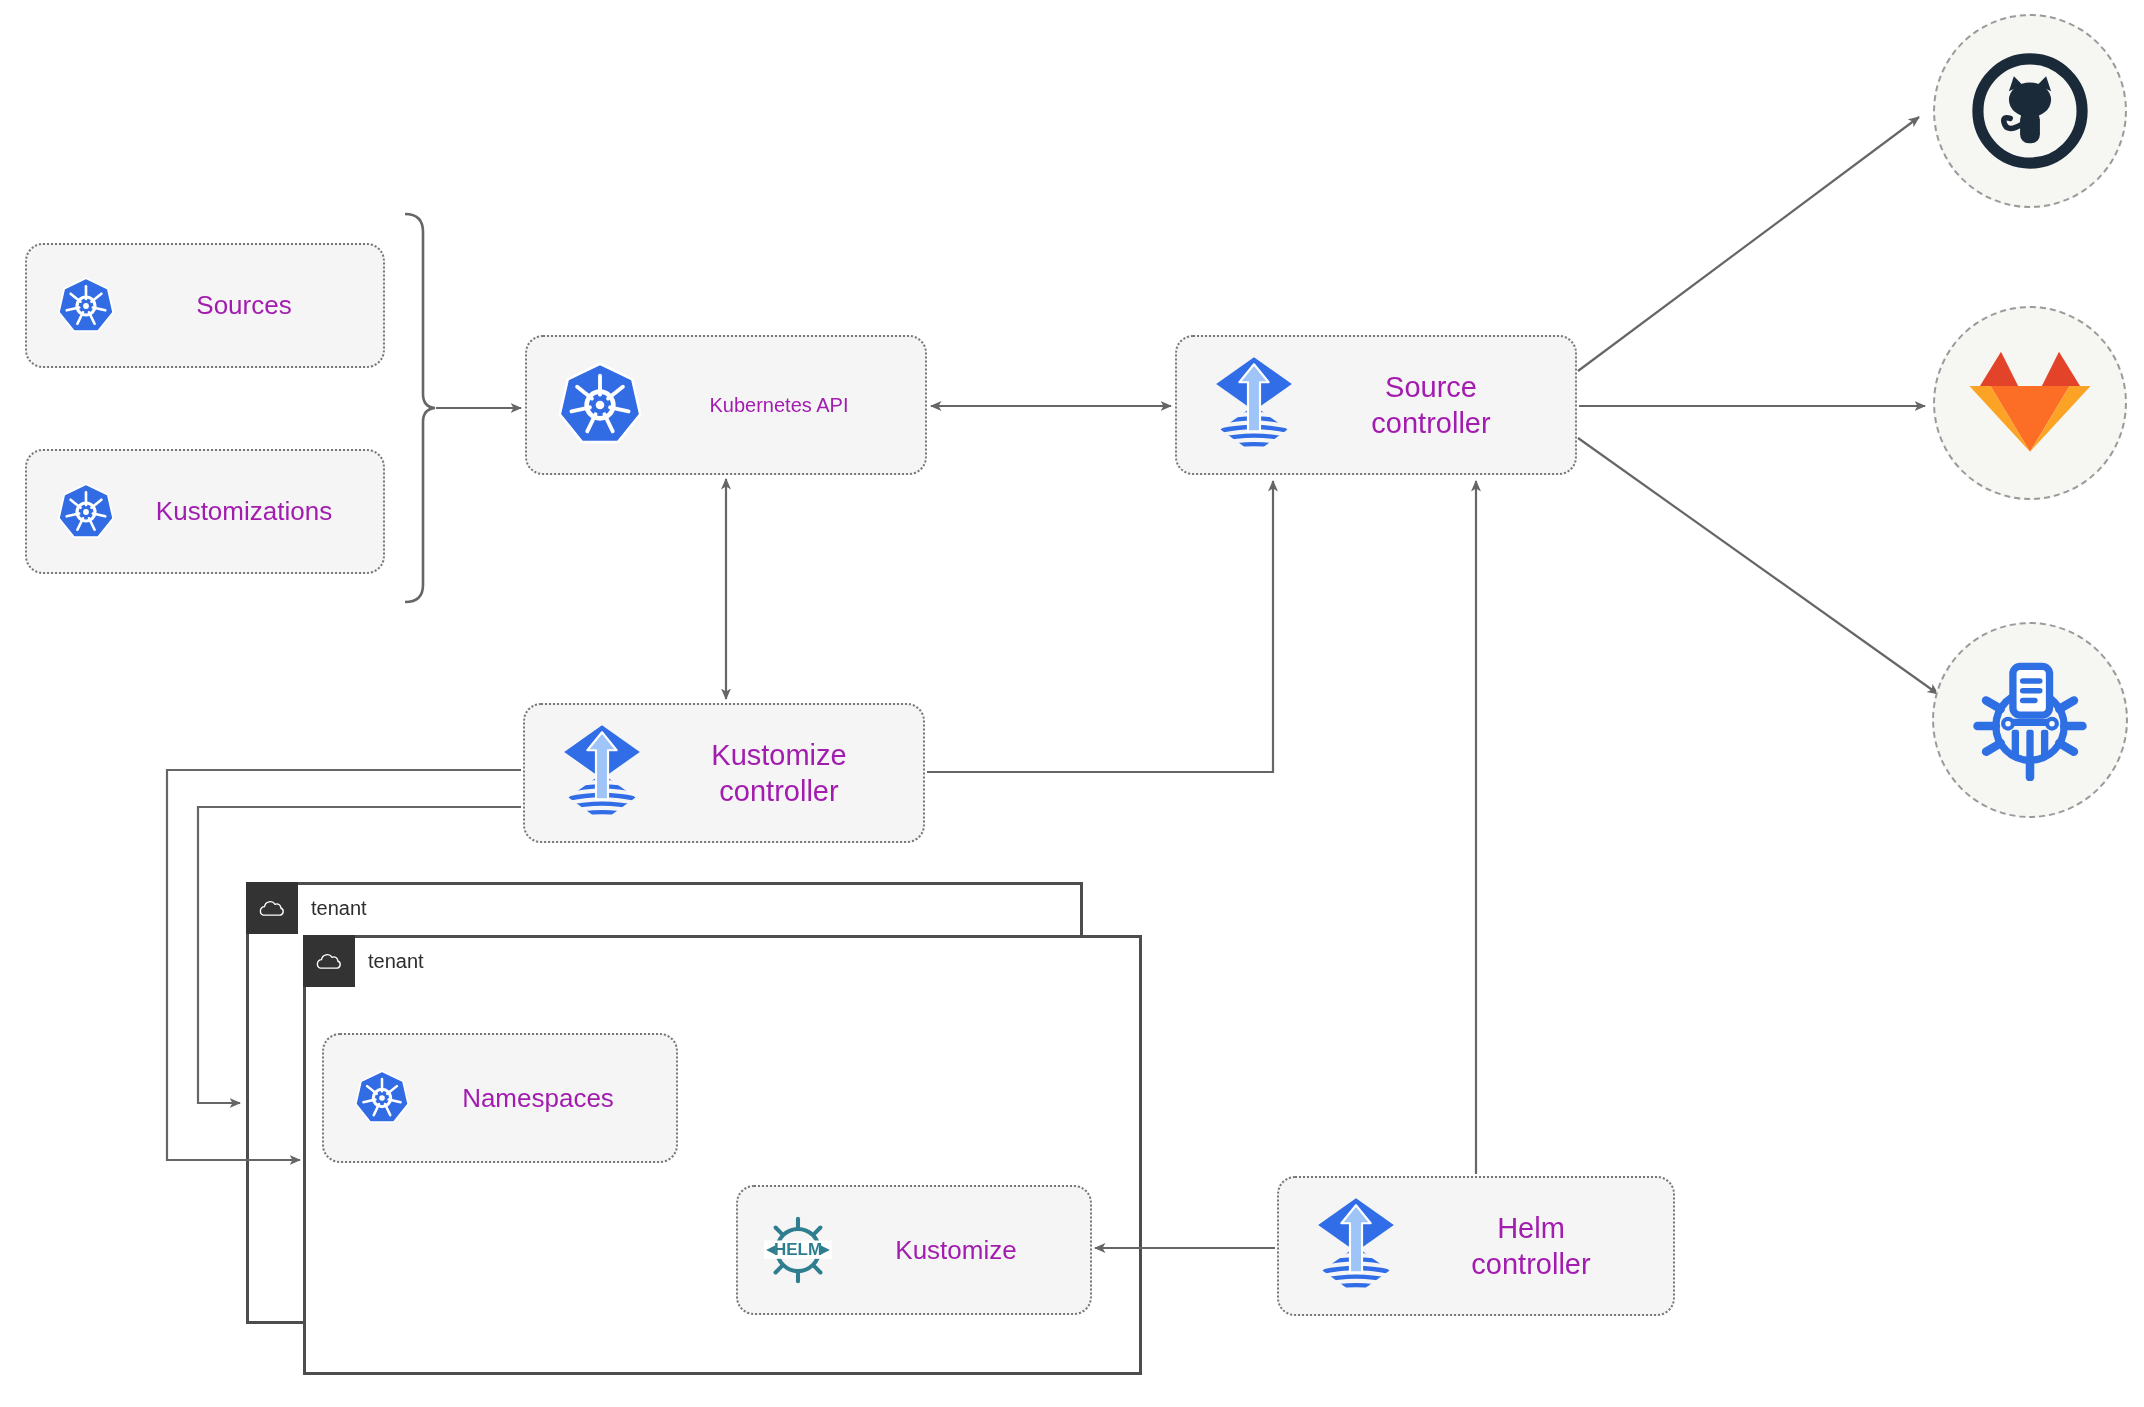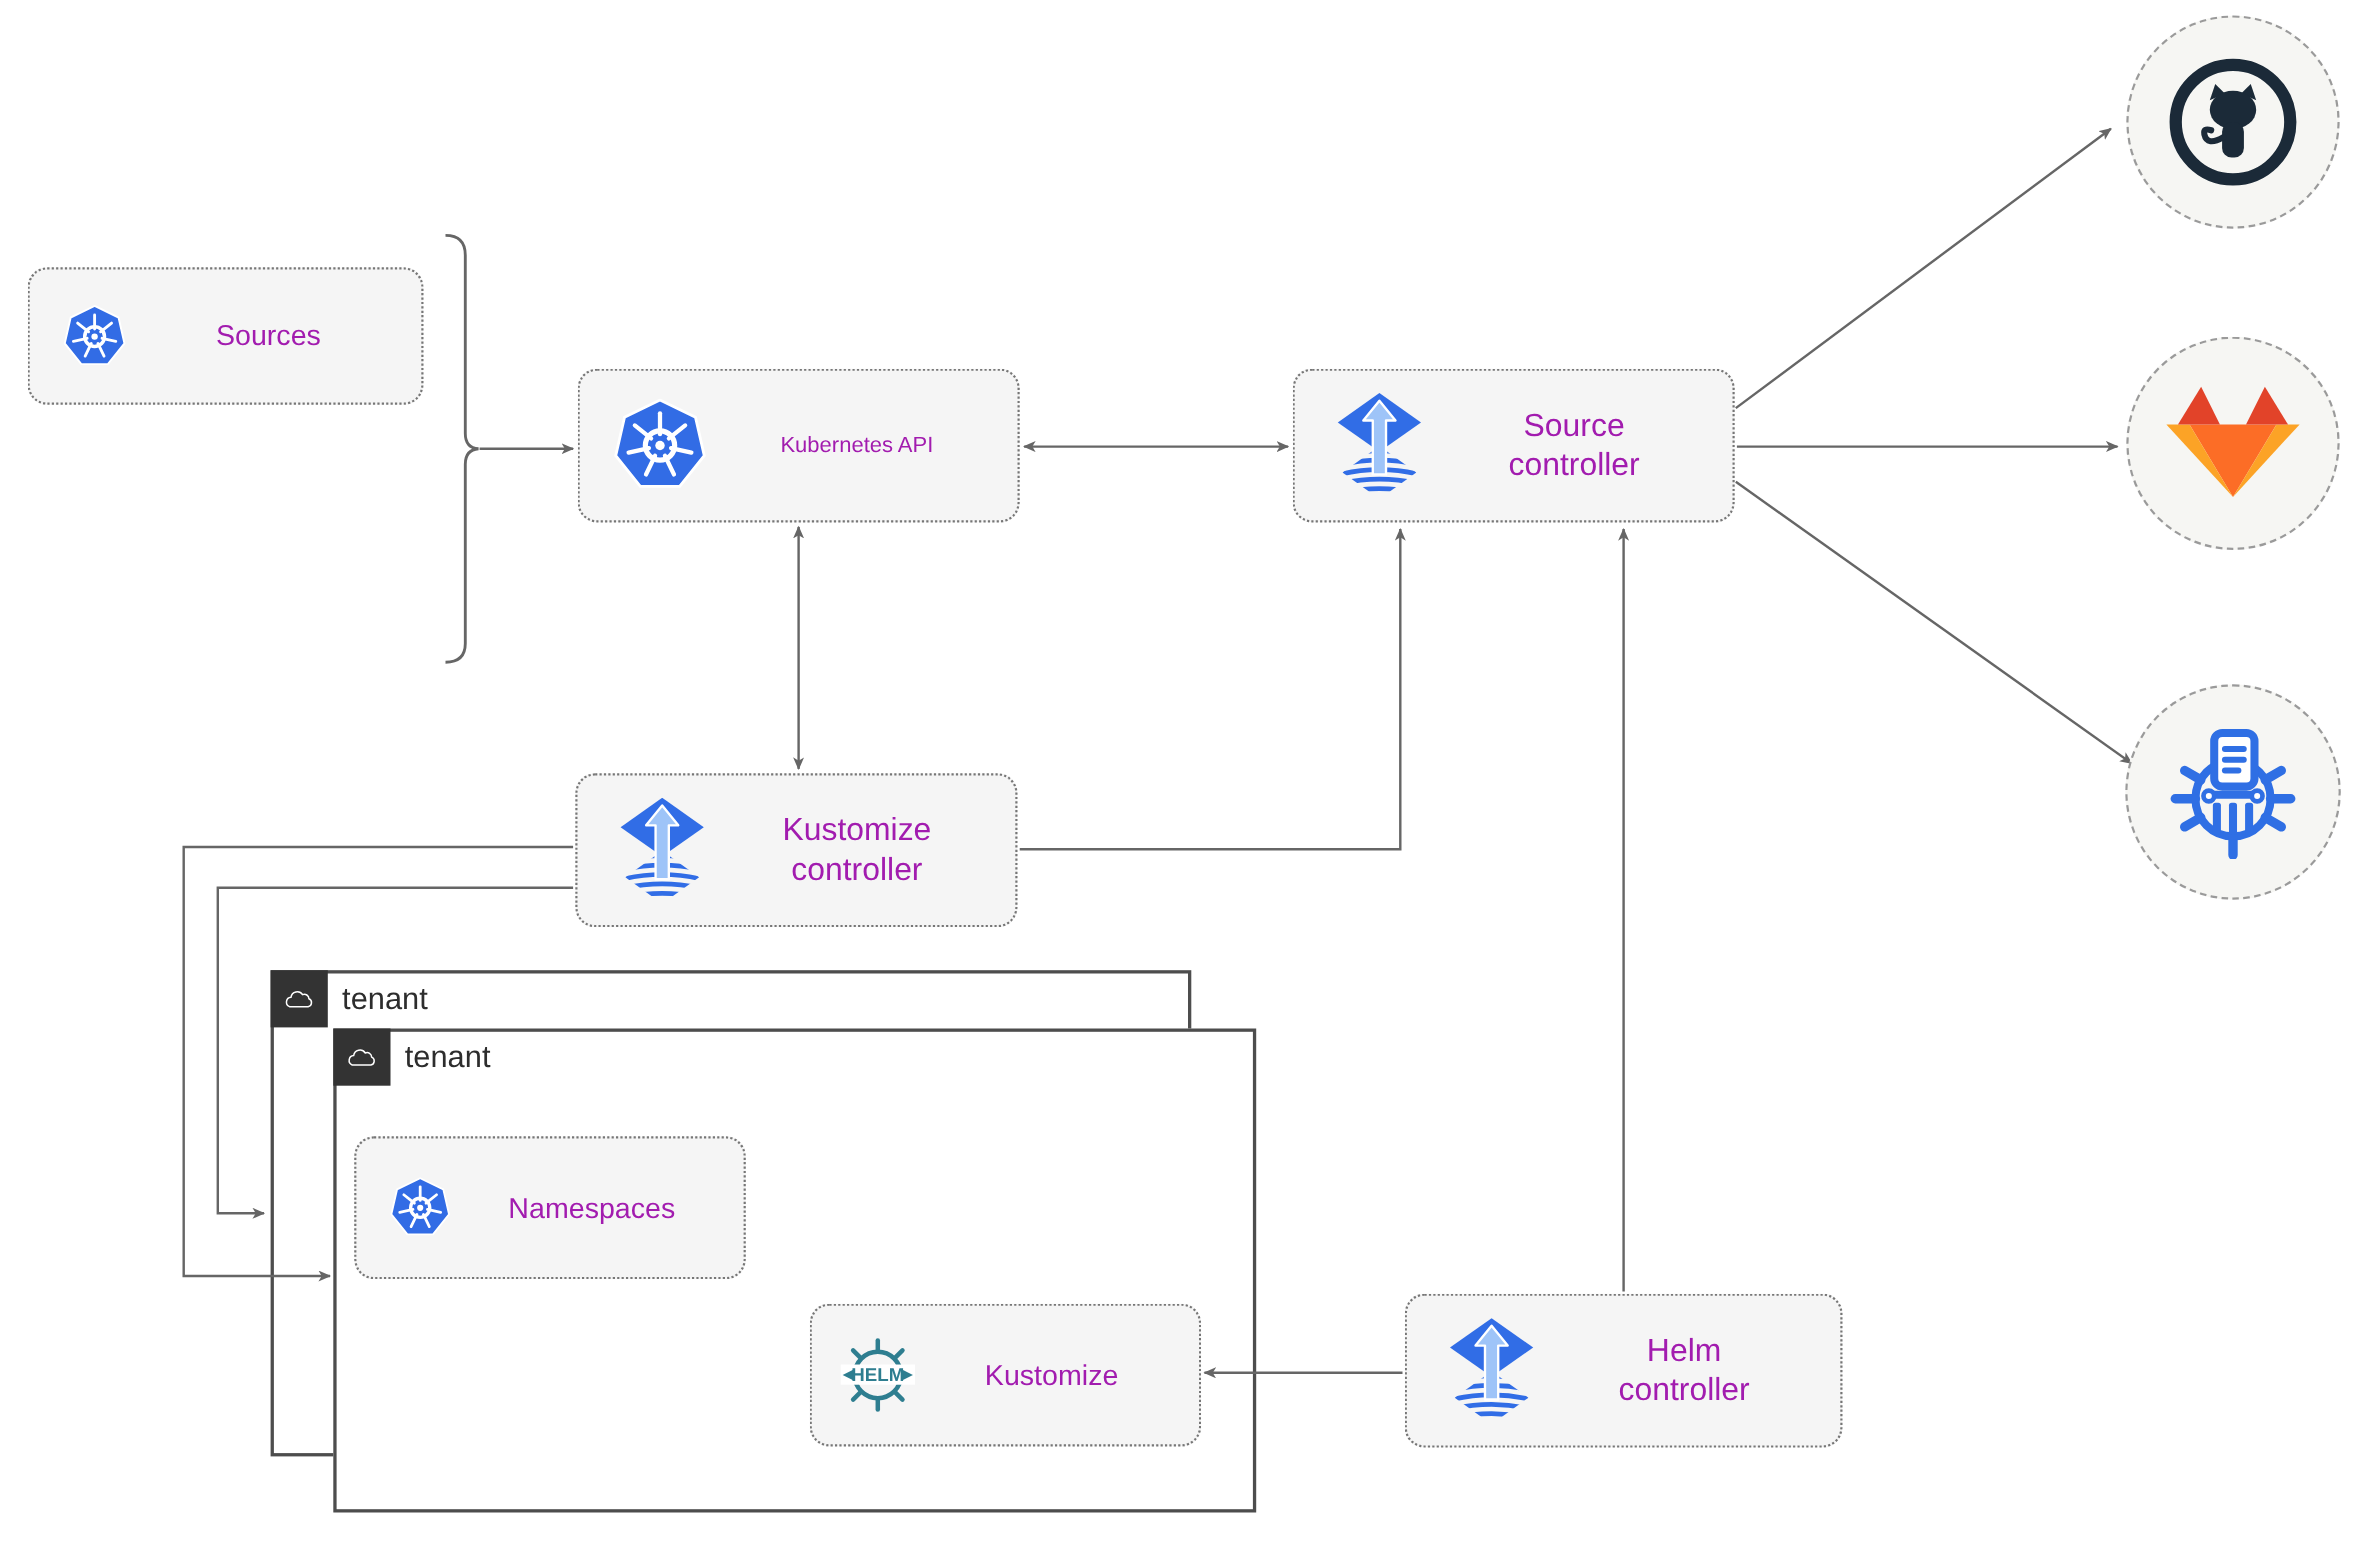--- a/index.html
+++ b/index.html
@@ -15,21 +15,21 @@
                white-space:pre-line;margin-right:10px;}
   .fs26{font-size:26px;} .fs27{font-size:29px;} .fs28{font-size:20px;}
 
   
   .tenant{position:absolute;background:#fff;border:3px solid var(--tenant_border,#4d4d4d);
           box-sizing:border-box;}
   .tenant.back{z-index:1;} .tenant.front{z-index:2;}
   .tenant .tab{position:absolute;left:-3px;top:-3px;width:52px;height:52px;
                background:var(--tenant_tab,#333);display:flex;align-items:center;justify-content:center;}
   .tenant .tlabel{position:absolute;left:62px;top:-3px;height:52px;display:flex;
-                  align-items:center;font-size:28px;color:#2d2d2d;}
+                  align-items:center;font-size:20px;color:#2d2d2d;}
 
   
   .endpoint{position:absolute;border-radius:50%;background:var(--circle_fill,#f6f6f3);
             border:2.5px dashed var(--circle_border,#9a9a9a);display:flex;align-items:center;
             justify-content:center;z-index:4;box-sizing:border-box;}
 
   #edges{position:absolute;left:0;top:0;z-index:3;}
   #symdefs{position:absolute;width:0;height:0;}
 </style>
 </head>
@@ -177,20 +177,26 @@
     </g>
   </svg>
 
   <div class="node" style="left:25px;top:243px;width:360px;height:125px;">
     <svg class="nicon" width="58" height="58">
         <use href="#sym-k8s"></use>
       </svg>
     <div class="label fs26">Sources</div>
   </div>
 
+  <div class="node" style="left:25px;top:449px;width:360px;height:125px;">
+    <svg class="nicon" width="58" height="58">
+        <use href="#sym-k8s"></use>
+      </svg>
+    <div class="label fs26">Kustomizations</div>
+  </div>
 
   <div class="node" style="left:525px;top:335px;width:402px;height:140px;">
     <svg class="nicon" width="86" height="86">
         <use href="#sym-k8s"></use>
       </svg>
     <div class="label fs28">Kubernetes API</div>
   </div>
 
   <div class="node" style="left:1175px;top:335px;width:402px;height:140px;">
     <svg class="nicon" width="86" height="97" style="margin-left:34px">

